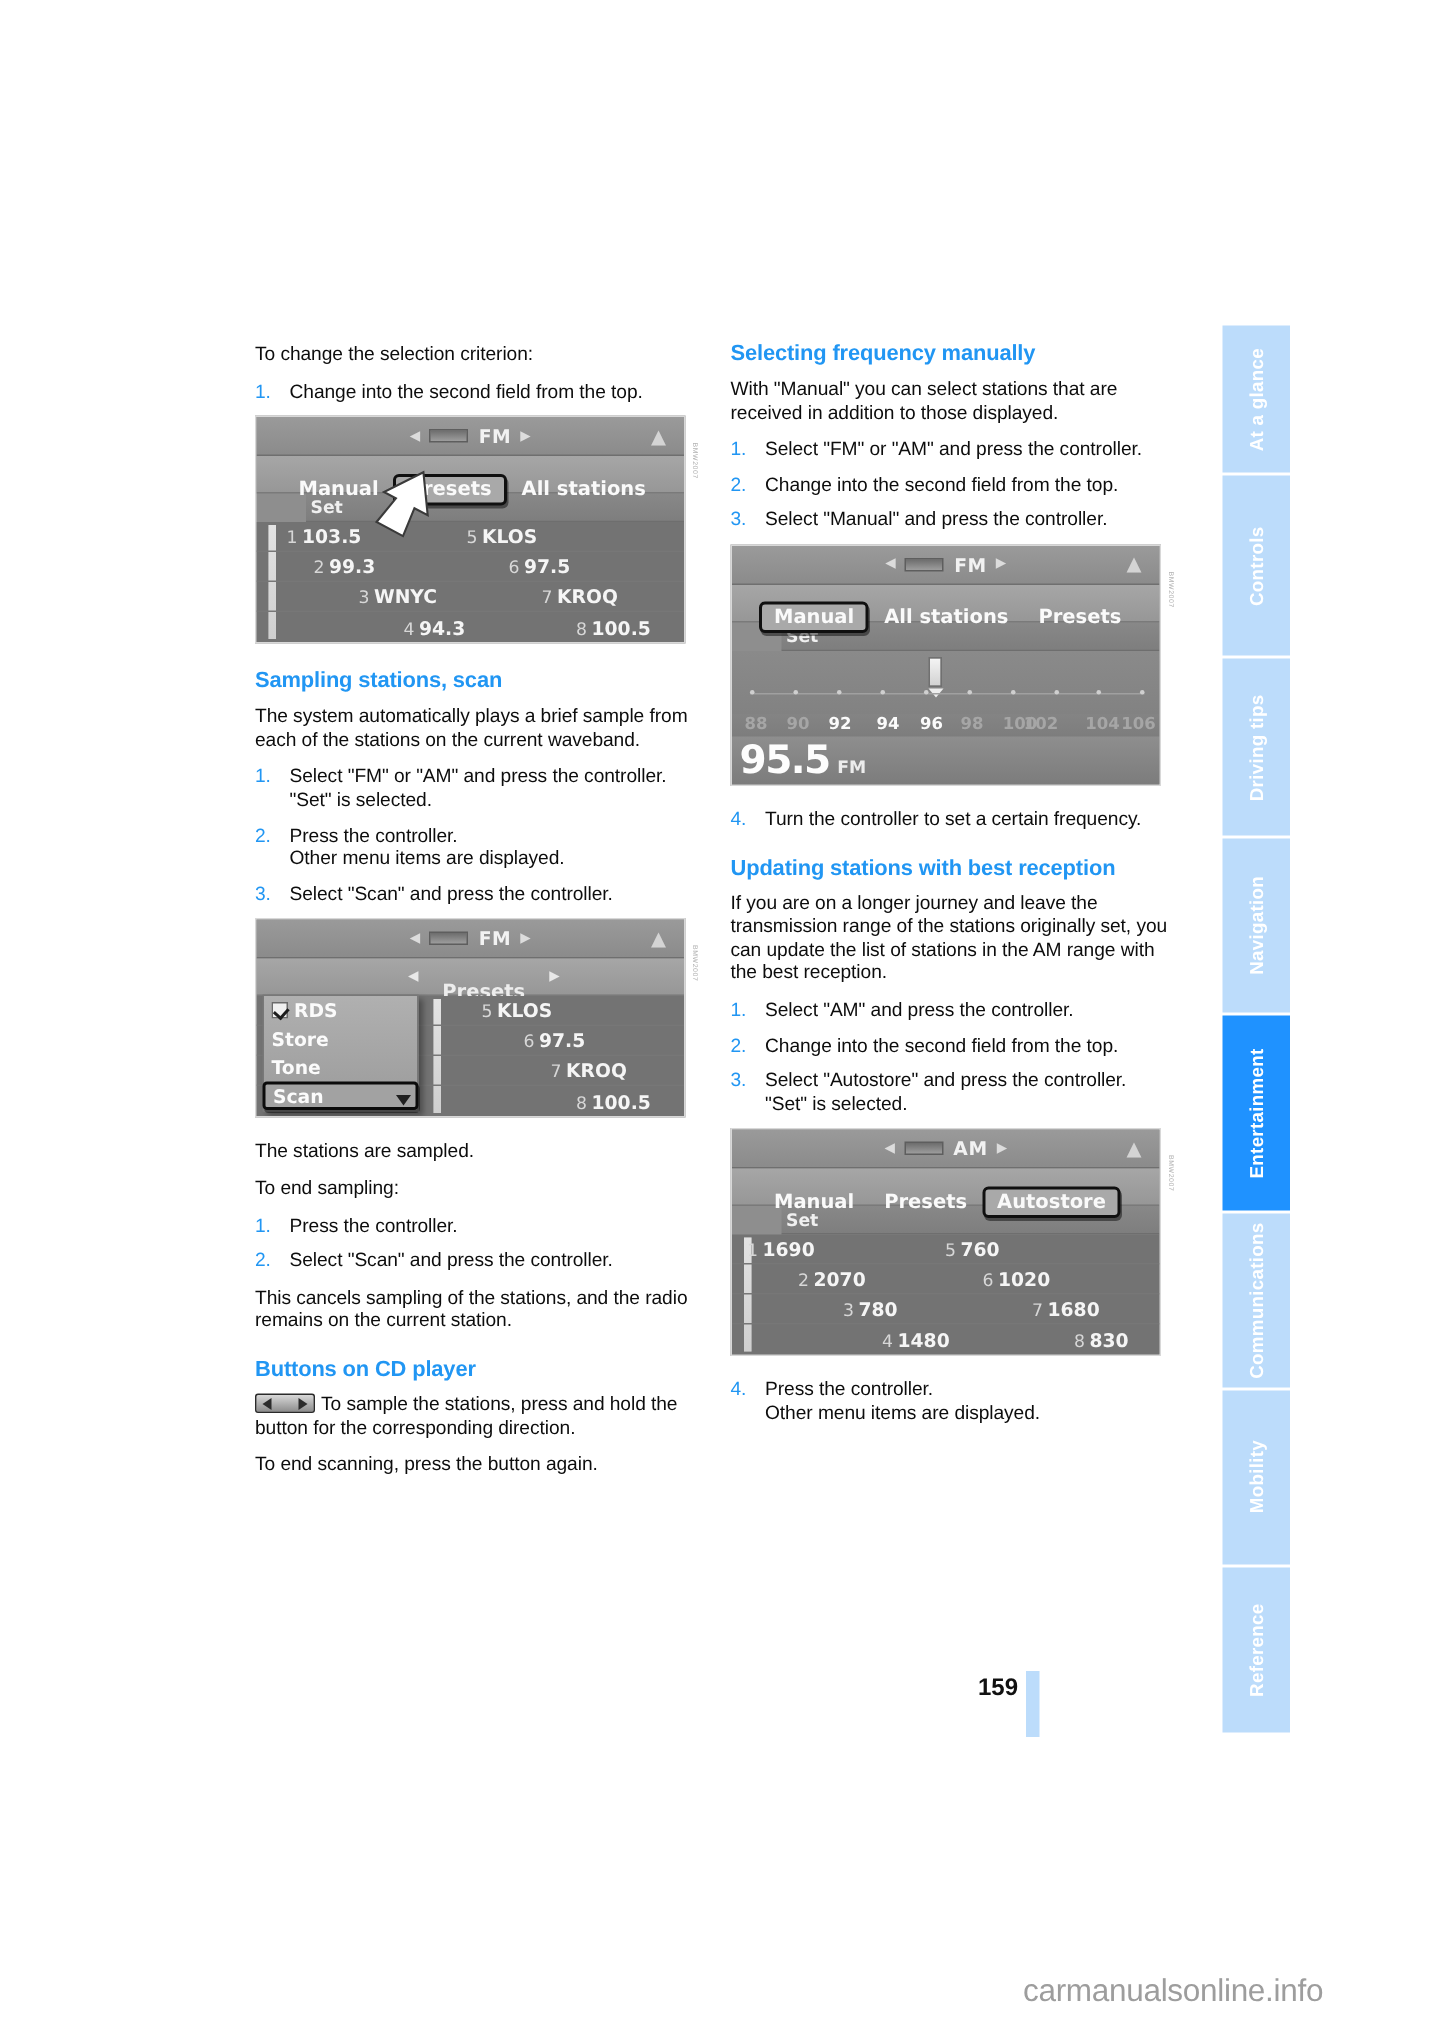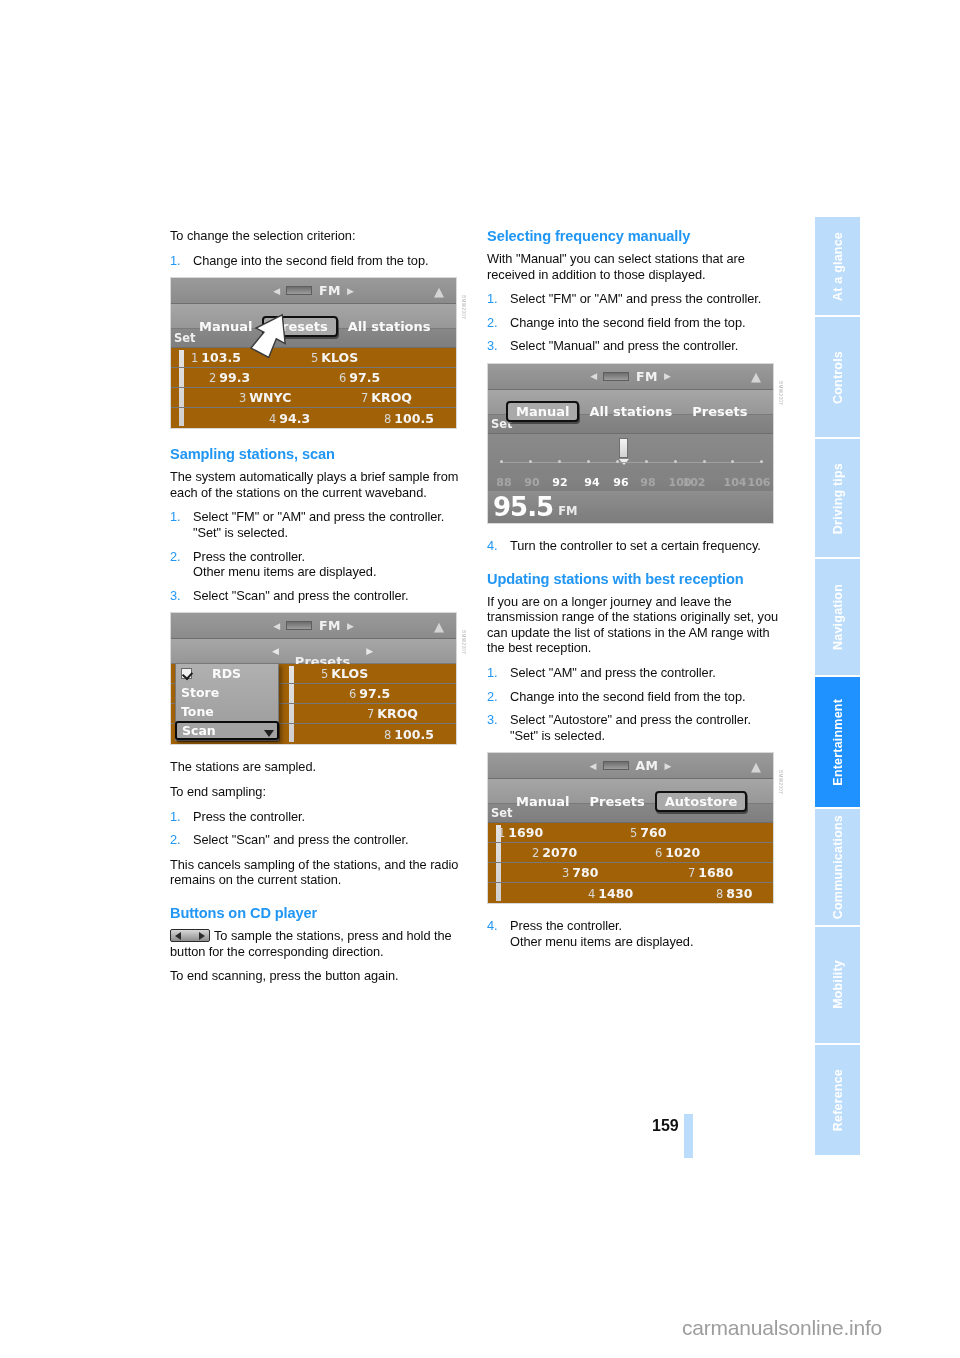--- a/index.html
+++ b/index.html
@@ -155,24 +155,25 @@
   .scr-menu .centered .arr { color:#e8e8e8; font-size:9px; margin:0 6px;}
 
   
   .scr-set {
     height: 19px;
     background: linear-gradient(#888,#7e7e7e);
     color: #f0f0f0; font-size: 11.5px; font-weight: bold;
     display: flex; align-items: center;
     padding-left: 3px;
     border-bottom: 1px solid #6e6e6e;
-  }
-
-  
-  .scr-list { position: relative; background: #a16207; }
+    margin-left: 33px;
+  }
+
+  
+  .scr-list { position: relative; background: #737373; }
   .scr-list .prow {
     position: relative;
     height: 20px;
     display: flex; align-items: center;
     border-bottom: 1px solid #777;
   }
   .scr-list .prow:last-child { border-bottom: none; }
   .scr-list .cell {
     position: absolute;
     color: #f5f5f5; font-size: 12.5px; font-weight: bold;
@@ -205,21 +206,20 @@
     background: linear-gradient(#b0b0b0,#9b9b9b);
     border: 1px solid #787878;
     z-index: 5;
     box-shadow: 3px 3px 4px rgba(0,0,0,0.35);
   }
   .popup .prow2 {
     height: 19px;
     display:flex; align-items:center;
     color:#fbfbfb; font-size:12.5px; font-weight:bold;
     padding-left: 5px;
-    gap: 16px;
   }
   .popup .prow2.sel {
     background: #a2a2a2;
     border: 2px solid #0b0b0b;
     border-radius: 3px;
     margin: 0 -1px;
     box-shadow: 1px 2px 0 rgba(0,0,0,0.4);
   }
   .popup .chk {
     display:inline-block; width:11px; height:11px;

